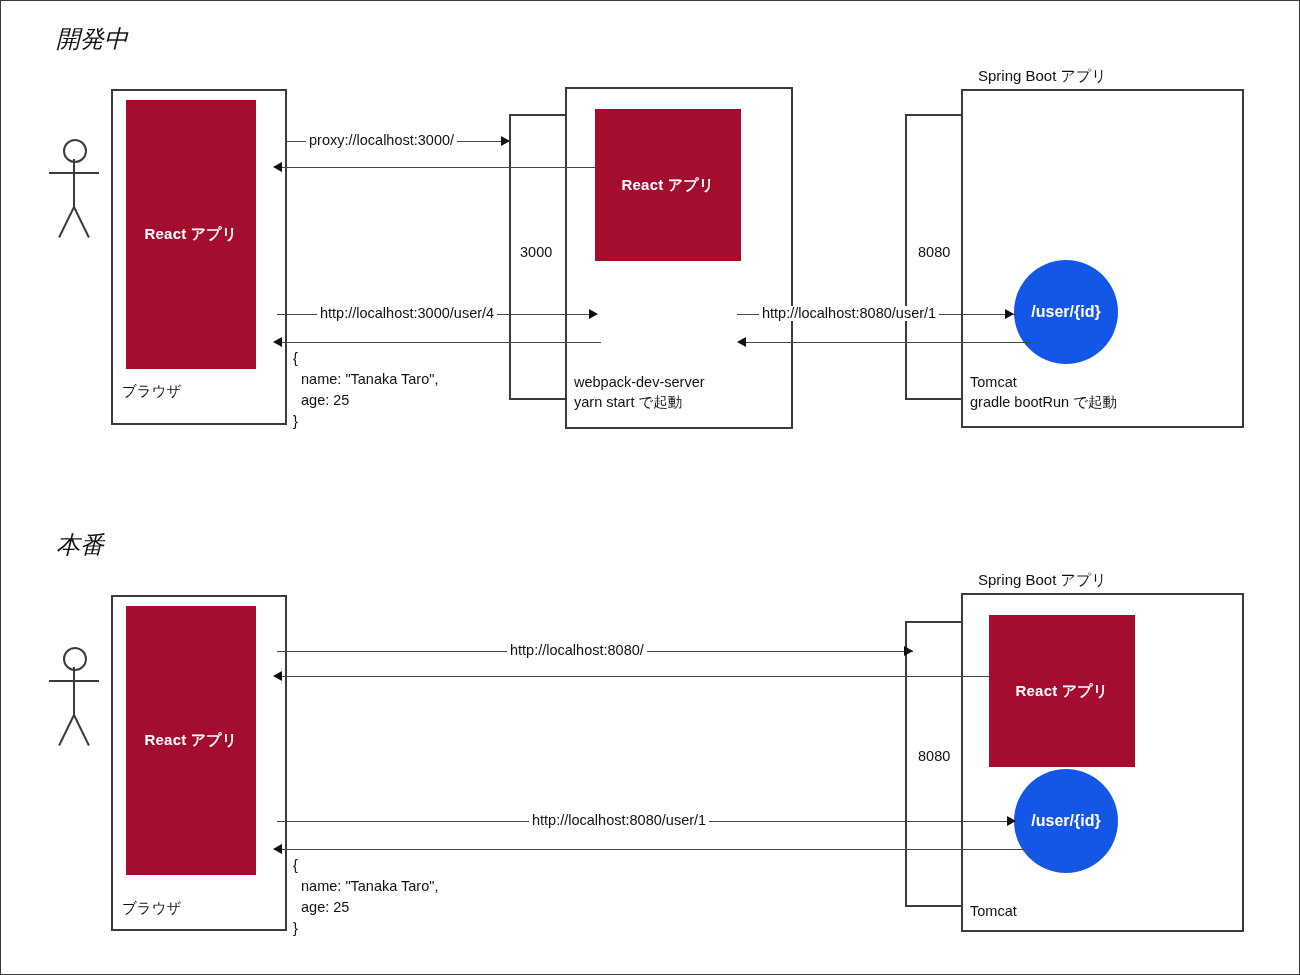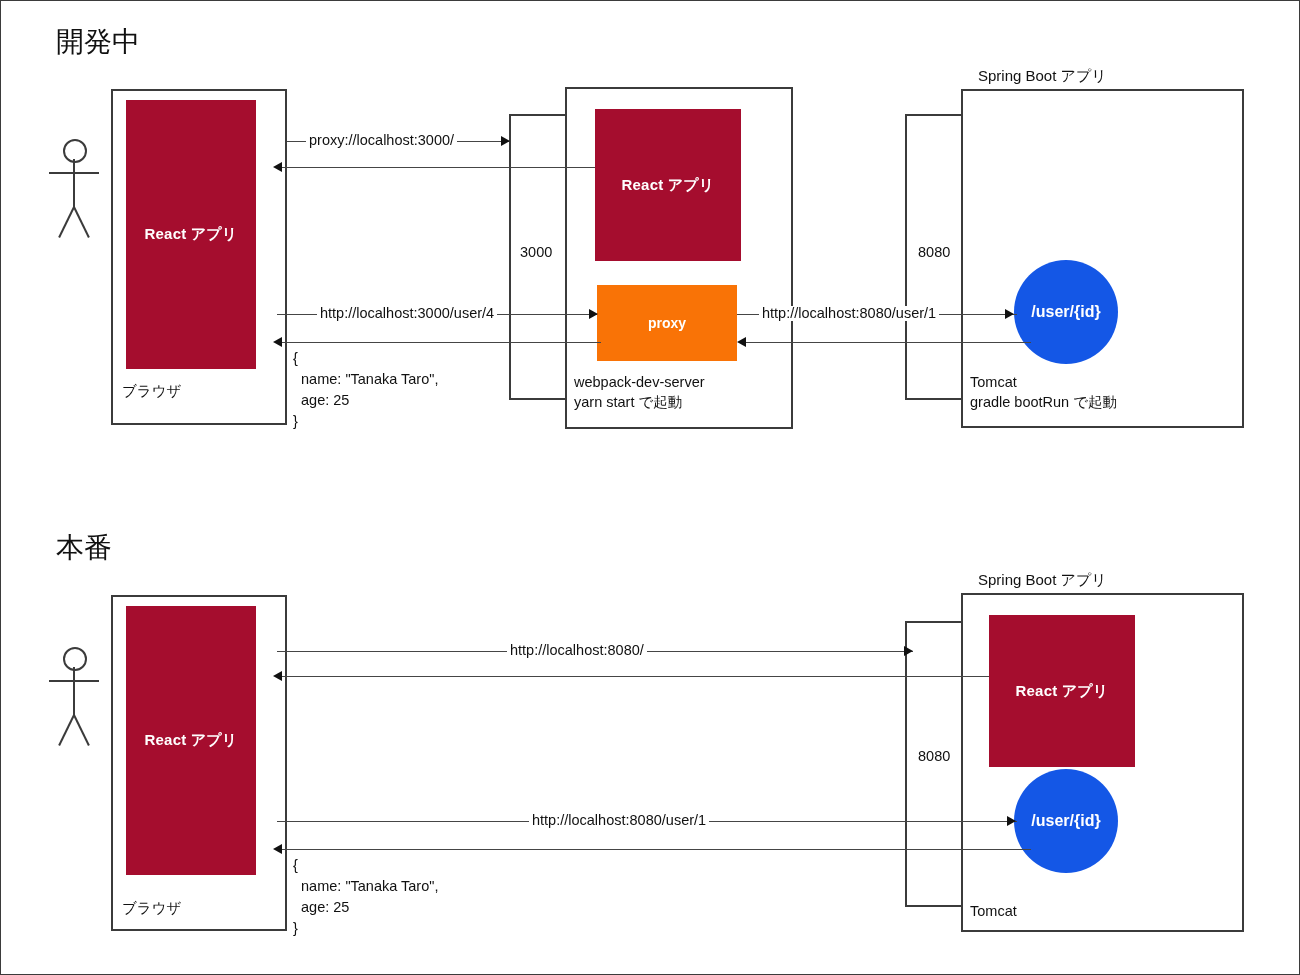--- a/index.html
+++ b/index.html
@@ -39,21 +39,21 @@
   }
   .arrow-l{
     position:absolute;width:0;height:0;
     border-right:9px solid #111;border-top:5px solid transparent;border-bottom:5px solid transparent;
   }
   .lbl{
     position:absolute;background:#ffffff;padding:0 3px;white-space:nowrap;
     font-size:14.5px;color:#111;line-height:15px;
   }
   .caption{position:absolute;font-size:14.5px;color:#111;white-space:pre;line-height:19px;}
-  .sectitle{position:absolute;font-size:28px;color:#111;white-space:nowrap;}
+  .sectitle{position:absolute;font-size:24px;color:#111;white-space:nowrap;font-style:italic;}
   .boxtitle{position:absolute;font-size:15px;color:#111;white-space:nowrap;}
   .json{position:absolute;font-size:14.5px;color:#111;white-space:pre;line-height:21px;}
   
   .sf-head{position:absolute;width:20px;height:20px;border:2px solid #3b3b3b;border-radius:50%;}
   .sf-body{position:absolute;width:0;border-left:2px solid #3b3b3b;}
   .sf-arms{position:absolute;height:0;border-top:2px solid #3b3b3b;}
   .sf-leg{position:absolute;width:0;border-left:2px solid #3b3b3b;transform-origin:top center;}
 </style>
 </head>
 <body>
@@ -75,23 +75,20 @@
     <span>React アプリ</span>
   </div>
   <div class="caption" style="left:121px;top:381px;">ブラウザ</div>
 
   <div class="bracket" style="left:508px;top:113px;width:60px;height:286px;"></div>
   <div class="lbl" style="left:516px;top:244px;background:transparent;">3000</div>
 
   <div class="box" style="left:564px;top:86px;width:228px;height:342px;"></div>
   <div class="redbox" style="left:594px;top:108px;width:146px;height:152px;">
     <span>React アプリ</span>
-  </div>
-  <div class="orangebox" style="left:596px;top:284px;width:140px;height:76px;">
-    <span>proxy</span>
   </div>
   <div class="caption" style="left:573px;top:372px;">webpack-dev-server</div>
   <div class="caption" style="left:573px;top:392px;">yarn start で起動</div>
 
   <div class="bracket" style="left:904px;top:113px;width:57px;height:286px;"></div>
   <div class="lbl" style="left:914px;top:244px;background:transparent;">8080</div>
 
   <div class="boxtitle" style="left:977px;top:66px;">Spring Boot アプリ</div>
   <div class="box" style="left:960px;top:88px;width:283px;height:339px;"></div>
   <div class="circle" style="left:1013px;top:259px;width:104px;height:104px;">

